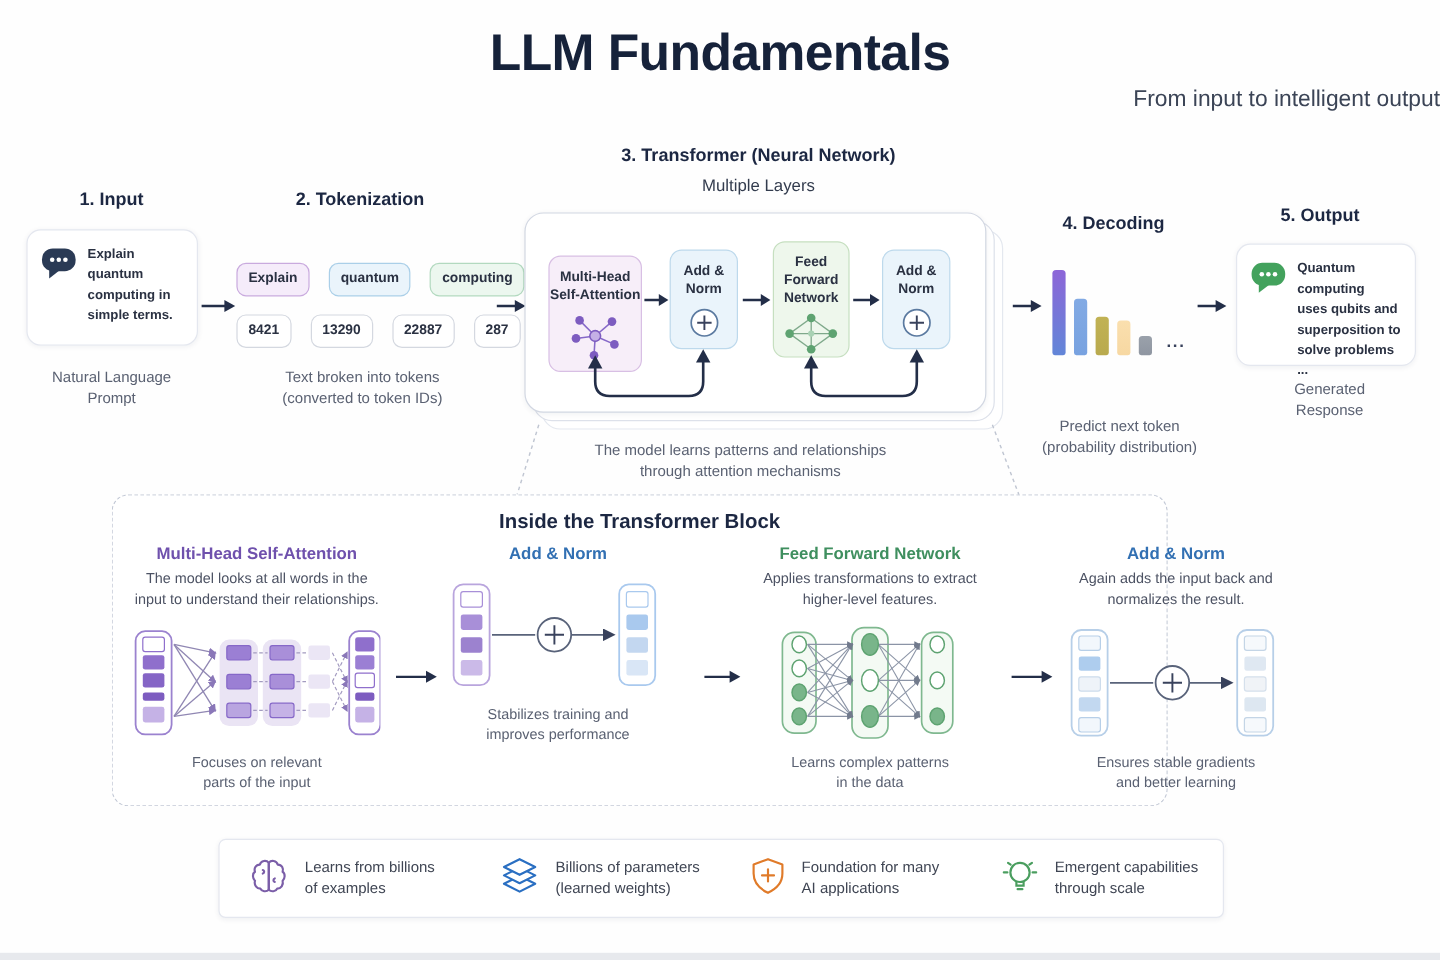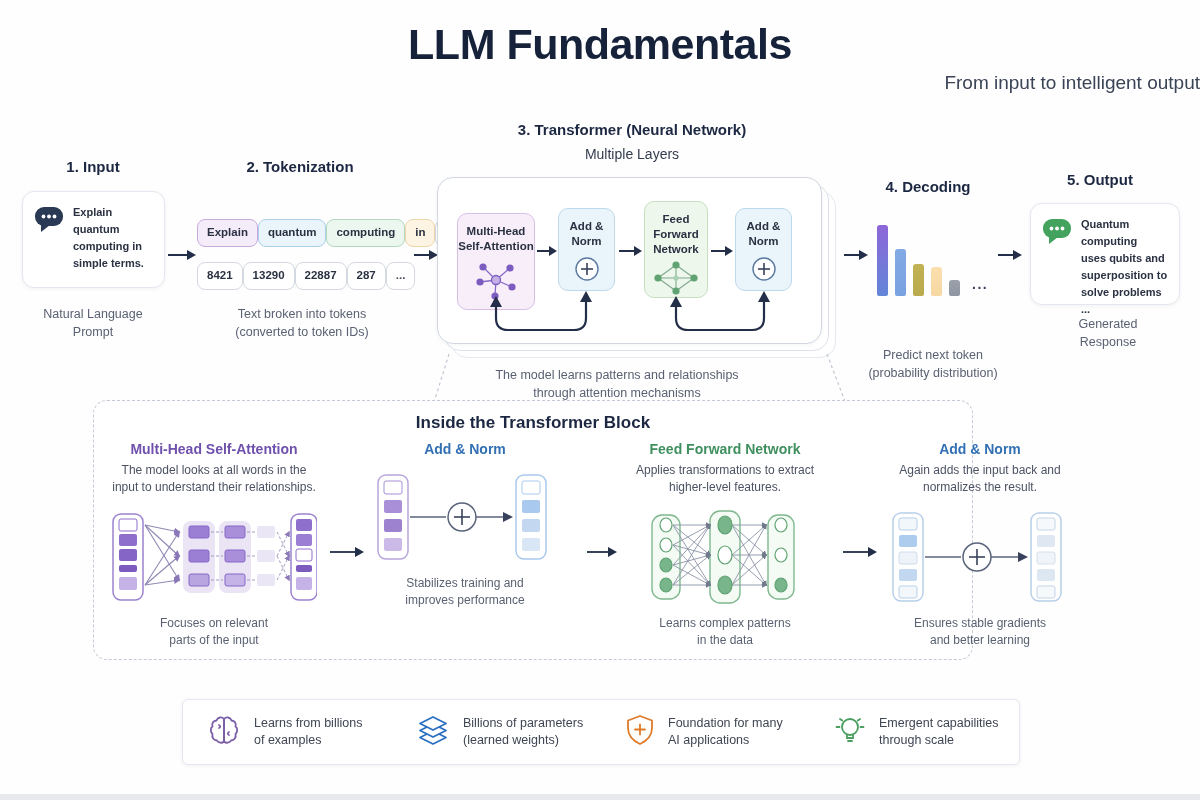--- a/index.html
+++ b/index.html
@@ -8,21 +8,21 @@
   .abs{position:absolute;}
   .pre{white-space:pre-line;}
   .page-title{width:100%;text-align:center;font-size:43px;font-weight:bold;color:#16223a;letter-spacing:-0.5px;}
   .page-subtitle{width:100%;text-align:right;font-size:19px;color:#3b4456;}
   .step-heading{font-weight:bold;font-size:15px;color:#1c2742;text-align:center;}
   .sub-heading{font-size:14px;color:#333c4e;text-align:center;}
   .caption{font-size:12.5px;color:#5a6172;text-align:center;line-height:1.4;}
   .card{background:#fff;border:1px solid #e4e7ef;border-radius:12px;box-shadow:0 1px 4px rgba(20,30,60,.06);}
   .bubble-card{display:flex;align-items:flex-start;padding:12px 10px;gap:8px;}
   .bubble-text{font-size:11px;font-weight:600;color:#2a3142;line-height:1.55;}
-  .chip-row{display:flex;gap:0;align-items:center;}
+  .chip-row{display:flex;gap:16px;align-items:center;}
   .chip{border-radius:8px;font-size:11.5px;font-weight:600;color:#2a3142;padding:7px 9px;line-height:1;}
   .chip.t0{background:#f5ecfa;border:1px solid #c9aade;}
   .chip.t1{background:#eaf4fb;border:1px solid #aacfe8;}
   .chip.t2{background:#ecf7ef;border:1px solid #b2d9bf;}
   .chip.t3{background:#fdf4e4;border:1px solid #eed6ab;}
   .chip.tdots{background:#fff;border:1px solid #d4d8e0;color:#444b5a;}
   .chip.tid{background:#fff;border:1px solid #d4d8e0;}
   .stack-card{position:absolute;width:383px;height:165px;border-radius:16px;background:#fff;}
   .tblock{position:absolute;border-radius:10px;text-align:center;display:flex;flex-direction:column;align-items:center;justify-content:flex-start;padding-top:10px;box-sizing:border-box;}
   .tblock .lbl{font-size:11.5px;font-weight:bold;color:#2a3142;line-height:1.3;}
@@ -266,21 +266,21 @@
 solve problems ...</div>
   </div>
   <div class="abs caption pre" style="left:1048px;top:316px;width:120px;">Generated
 Response</div>
 
   <svg class="abs" style="left:420px;top:350px;" width="440" height="64">
     <line x1="29" y1="4" x2="11" y2="62" stroke="#c0c6d2" stroke-width="1.2" stroke-dasharray="3,3"></line>
     <line x1="407" y1="4" x2="429" y2="62" stroke="#c0c6d2" stroke-width="1.2" stroke-dasharray="3,3"></line>
   </svg>
 
-  <div class="abs panel" style="left:93px;top:400px;width:880px;height:260px;box-sizing:border-box;">
+  <div class="abs panel" style="left:93px;top:412px;width:880px;height:260px;box-sizing:border-box;">
     <div class="panel-title" style="margin-top:12px;">Inside the Transformer Block</div>
 
     <div class="icol" style="left:0;top:40px;">
       <div class="ih c-purple">Multi-Head Self-Attention</div>
       <div class="idesc pre">The model looks at all words in the
 input to understand their relationships.</div>
       <div class="diagram-wrap">
         <svg width="206" height="92" viewBox="0 0 206 92">
           <rect x="2" y="3" width="30" height="86" rx="8" fill="#fff" stroke="#9b82cf" stroke-width="1.5"></rect>
           <rect x="8" y="8" width="18" height="12" rx="2" fill="#fff" stroke="#8f6fcc"></rect>

